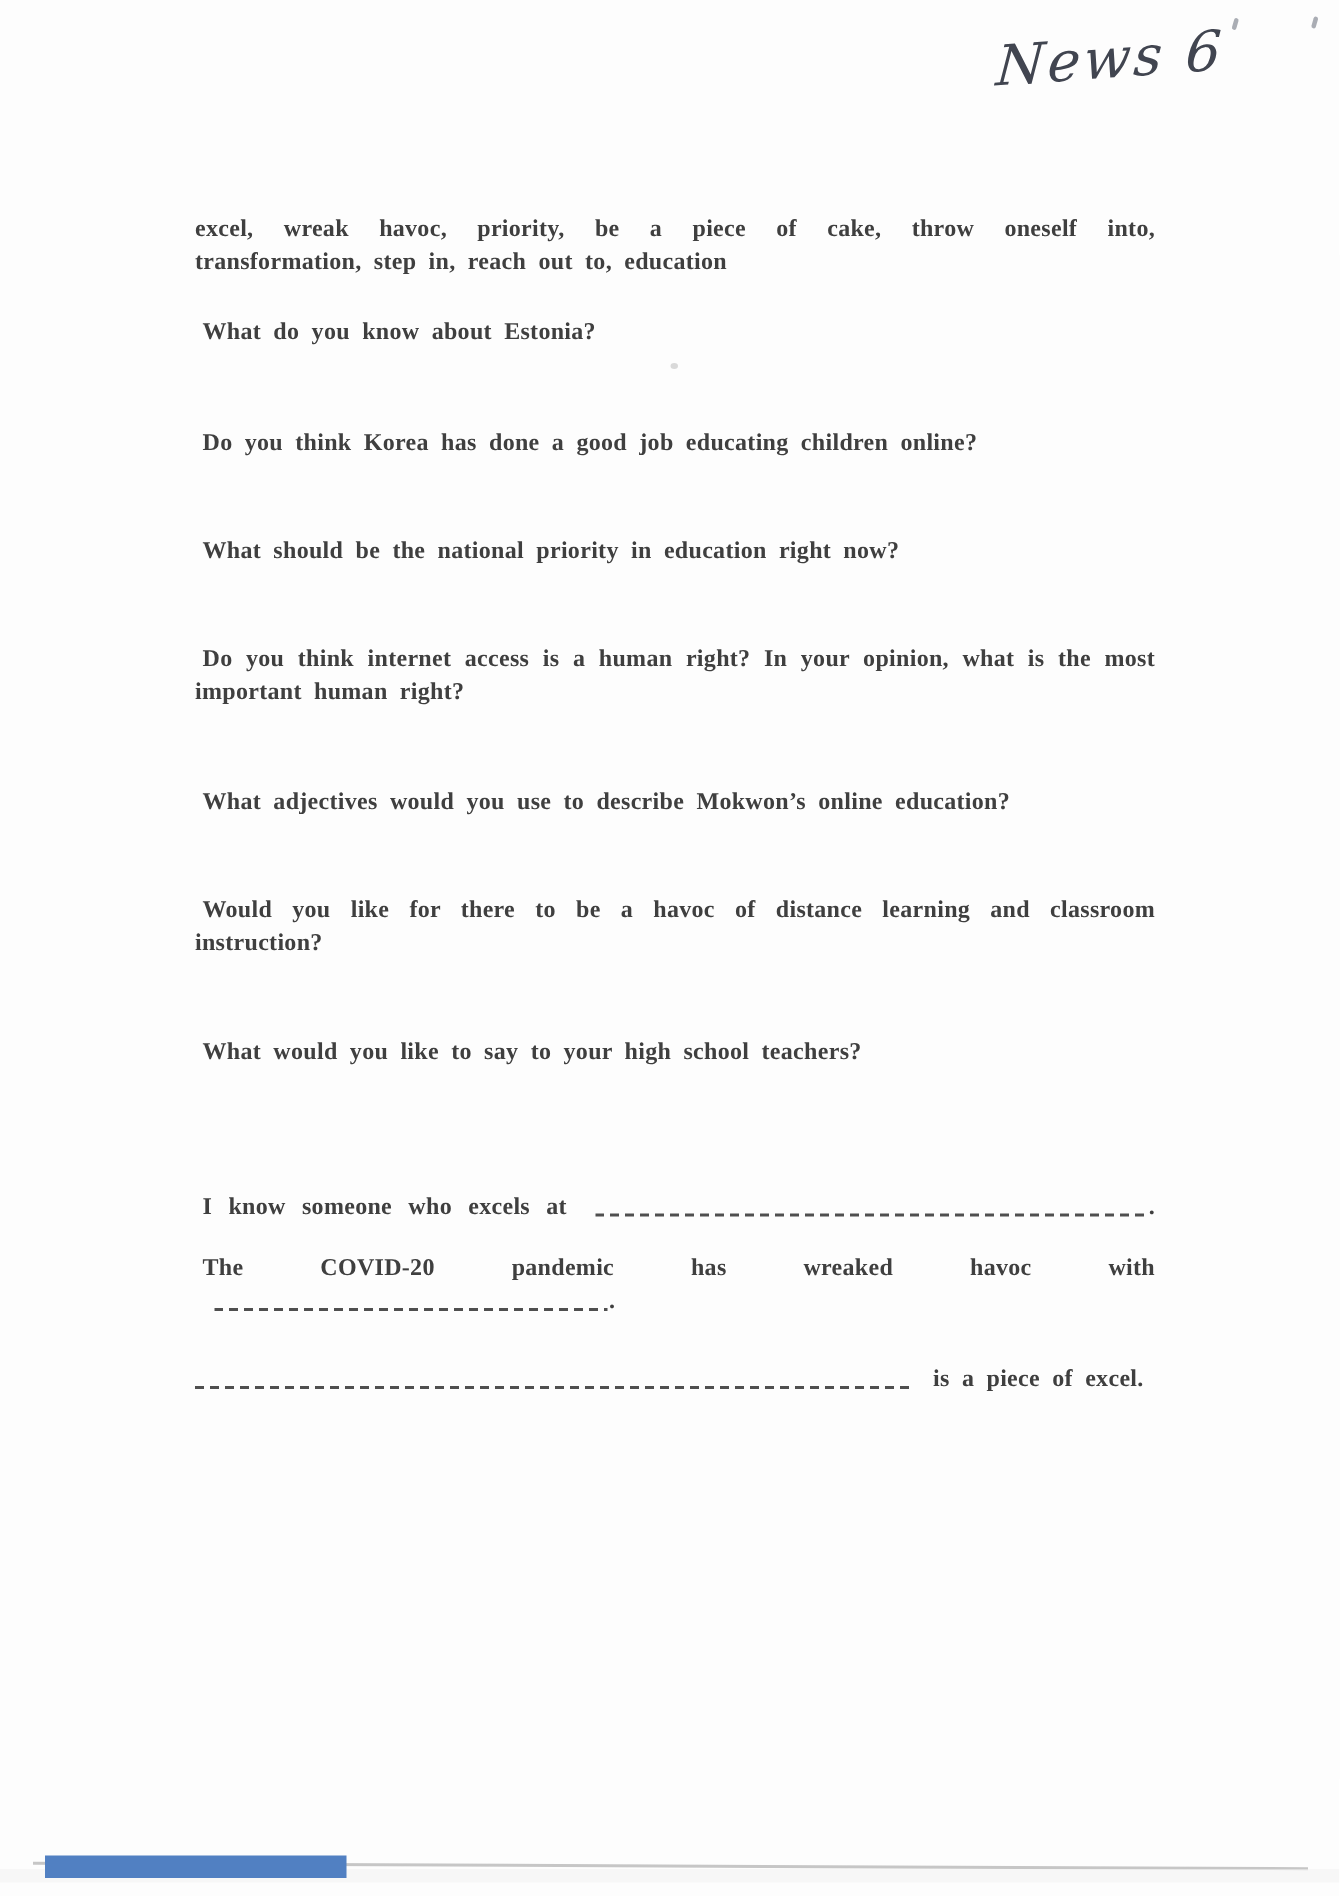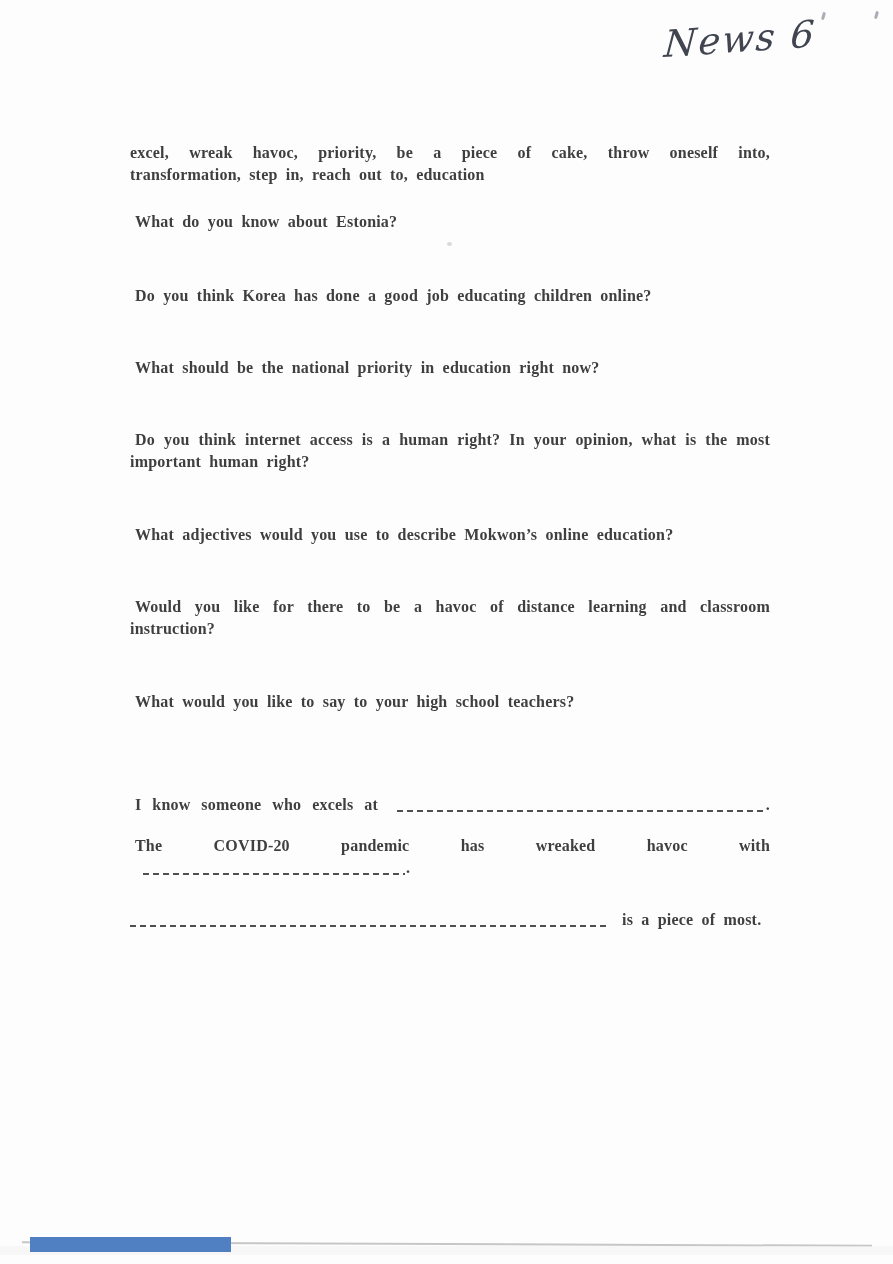--- a/index.html
+++ b/index.html
@@ -120,21 +120,21 @@
 
   <div class="block s1">
     <div class="line ind justify-last">
       <span>The COVID-20 pandemic has wreaked havoc with</span>
       <span class="blank b1"></span><span>.</span>
     </div>
   </div>
 
   <div class="block s2">
     <div class="line">
-      <span class="blank b2"></span><span>is a piece of most.</span>
+      <span class="blank b2"></span><span>is a piece of excel.</span>
     </div>
   </div>
 
 
   <div class="scan-edge"></div>
   <div class="scan-strip"></div>
   <div class="blue-bar"></div>
 
 </div>
 

